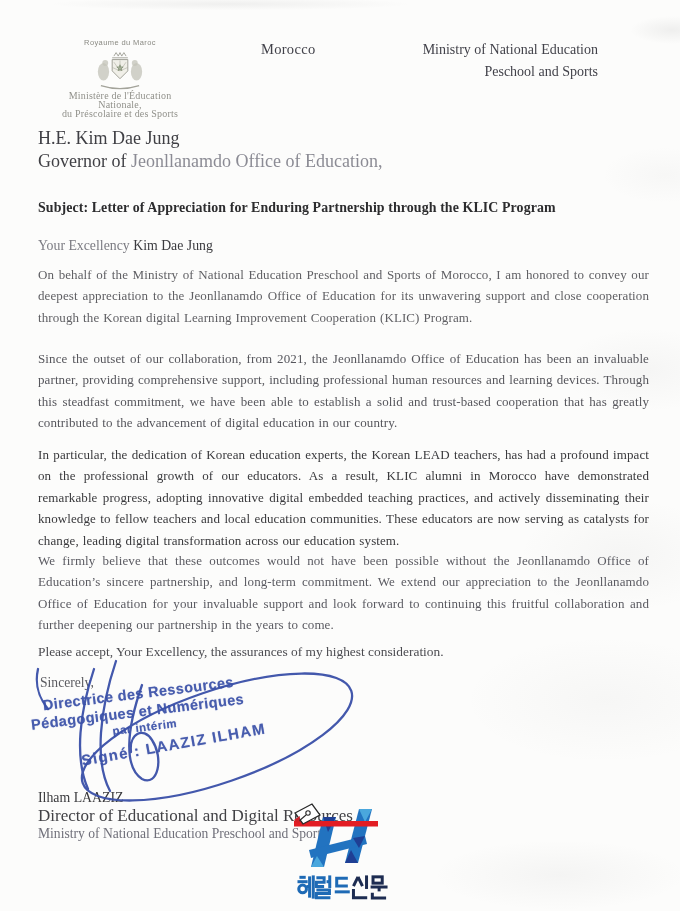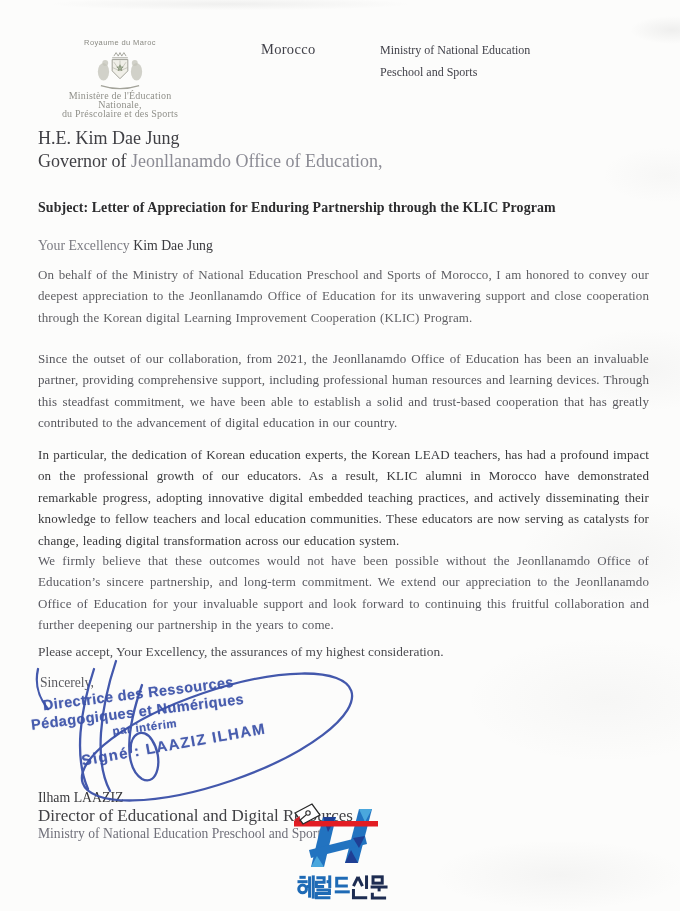--- a/index.html
+++ b/index.html
@@ -16,21 +16,21 @@
       radial-gradient(ellipse 60px 20px at 672px 30px, rgba(120,120,120,.10), transparent 70%),
       #fcfcfb;
   }
   .abs{position:absolute;}
   
   .seal-wrap{left:60px;top:38px;width:120px;text-align:center;color:#8d8d86;}
   .seal-top{font-family:"Liberation Sans",sans-serif;font-size:7.5px;letter-spacing:.4px;color:#8a8a83;}
   .seal-svg{display:block;margin:3px auto 1px auto;filter:blur(.35px);opacity:.9;}
   .seal-fr{font-family:Liberation Serif, serif;font-size:10px;line-height:9px;color:#90908a;letter-spacing:.2px;}
   .country{left:261px;top:41px;font-size:14.5px;color:#42424a;letter-spacing:.3px;}
-  .ministry-en{left:380px;top:39px;width:204px;text-align:left;font-size:12px;line-height:22px;color:#42424a;}
+  .ministry-en{left:394px;top:39px;width:204px;text-align:right;font-size:14px;line-height:22px;color:#42424a;}
   
   .recipient{left:38px;top:127px;font-size:18px;line-height:22.5px;color:#3f3f44;}
   .lightname{color:#8b8b94;}
   .subject{left:38px;top:200px;width:612px;font-size:13.9px;font-weight:bold;color:#2c2c2e;letter-spacing:.1px;}
   .salutation{left:38px;top:238px;font-size:13.8px;color:#7b7b82;}
   .salutation b{color:#3b3b3f;font-weight:normal;}
   .para{left:38px;width:611px;font-size:13px;line-height:21.4px;text-align:justify;letter-spacing:.1px;word-spacing:.6px;}
   .p1{top:264px;color:#5f5f63;}
   .p2{top:348px;color:#56565c;}
   .p3{top:444px;color:#39393c;}

